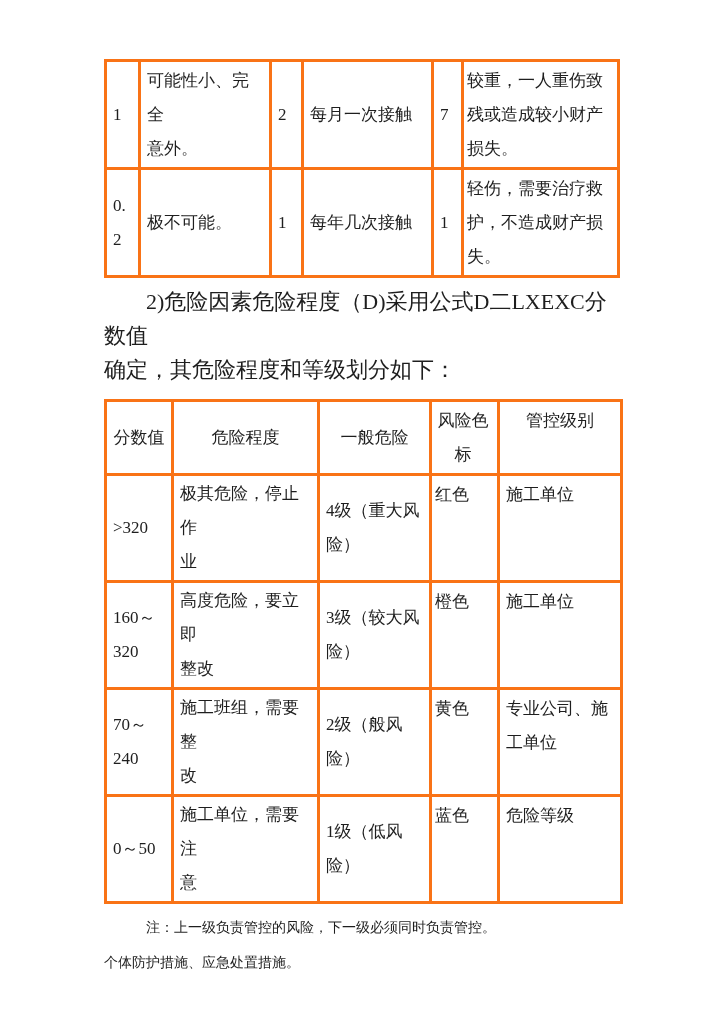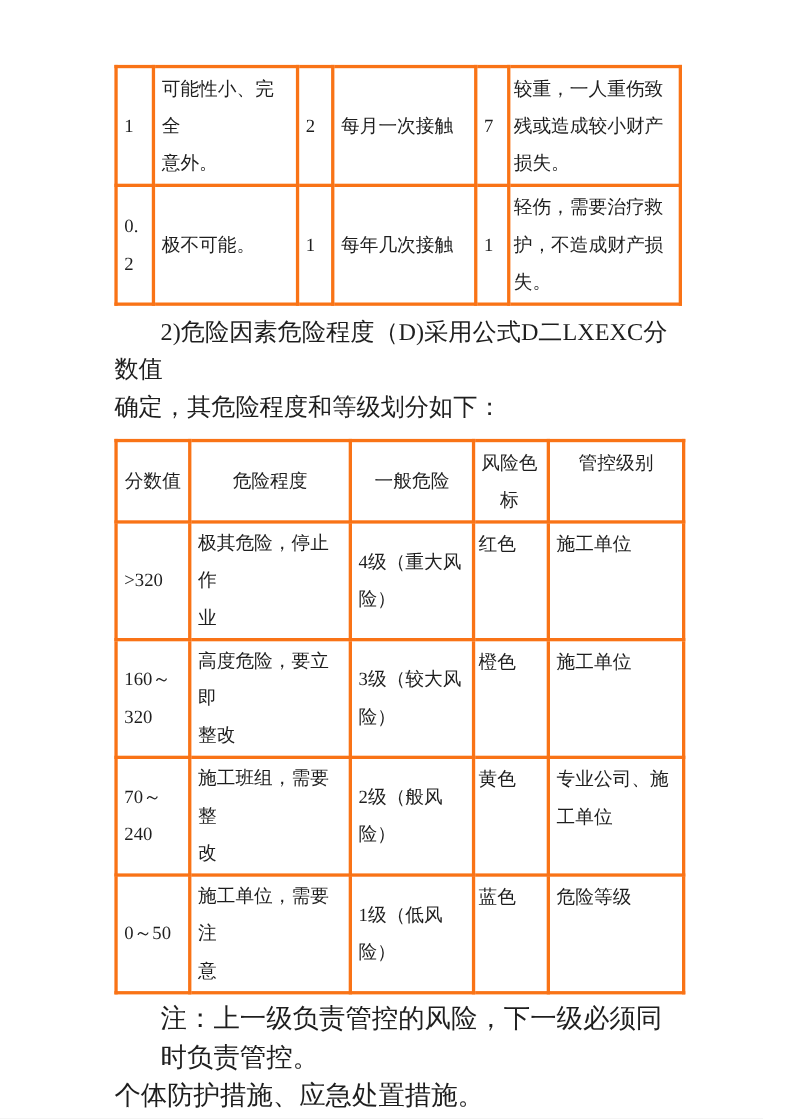--- a/index.html
+++ b/index.html
@@ -50,21 +50,21 @@
     margin: 7px 0 12px 0;
     font-size: 22px;
     line-height: 34px;
     text-indent: 42px;
     white-space: pre-line;
     width: 516px;
   }
   .notes { margin-top: 6px; }
   .notes p {
     margin: 0;
-    font-size: 24px;
+    font-size: 14px;
     line-height: 35px;
     white-space: pre-line;
   }
   .ind-a { padding-left: 42px; }
   .ind-b { padding-left: 46px; }
   .ind-0 { padding-left: 0; }
 </style>
 </head>
 <body>
 

